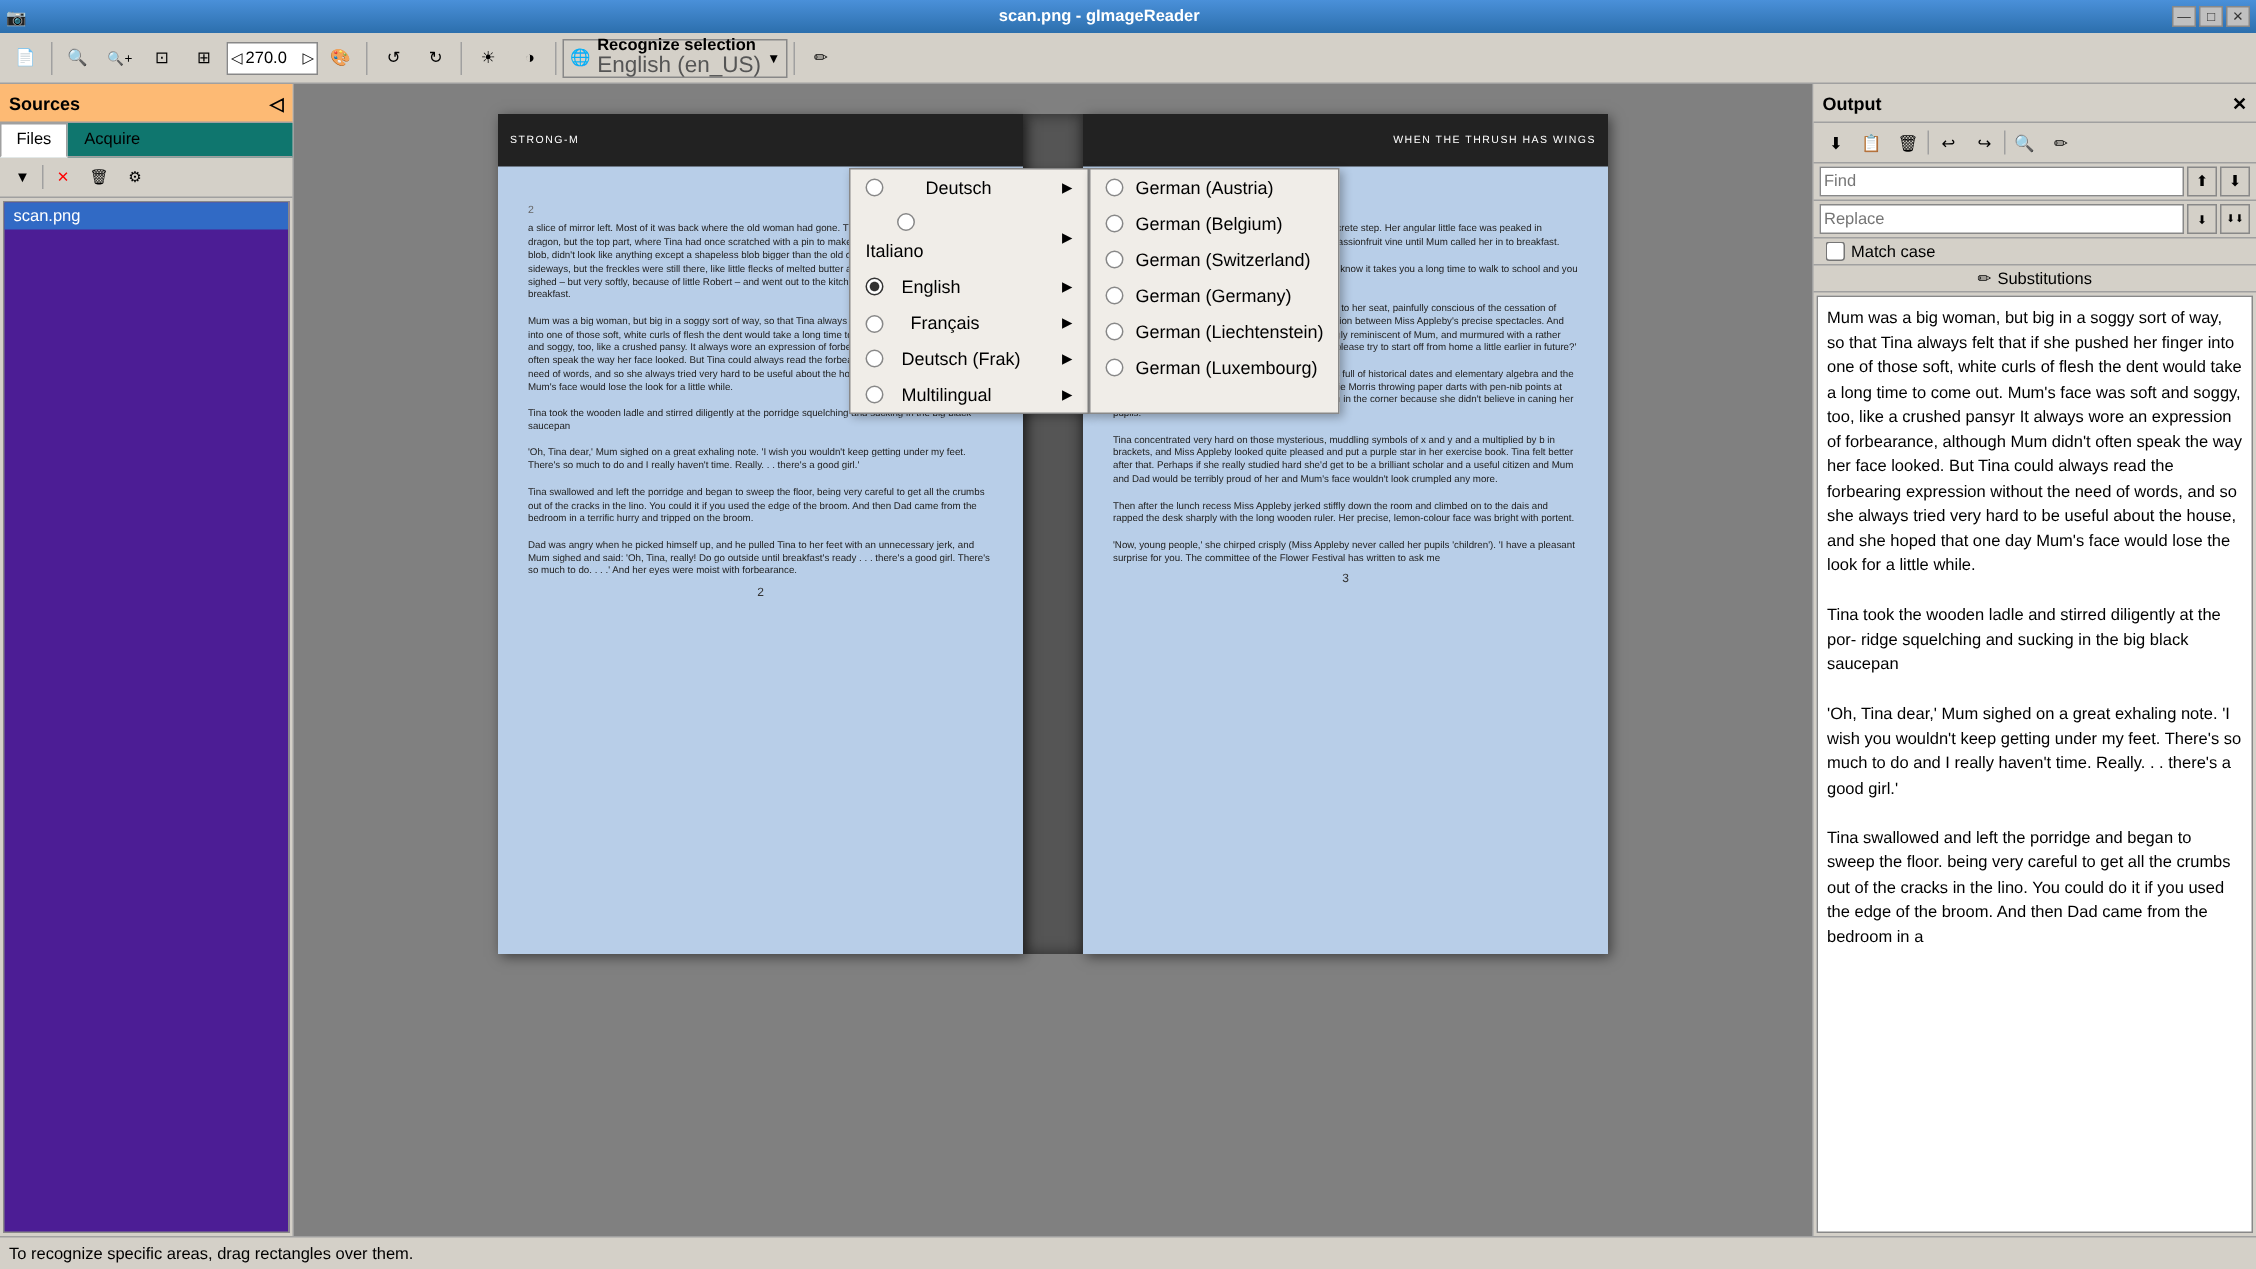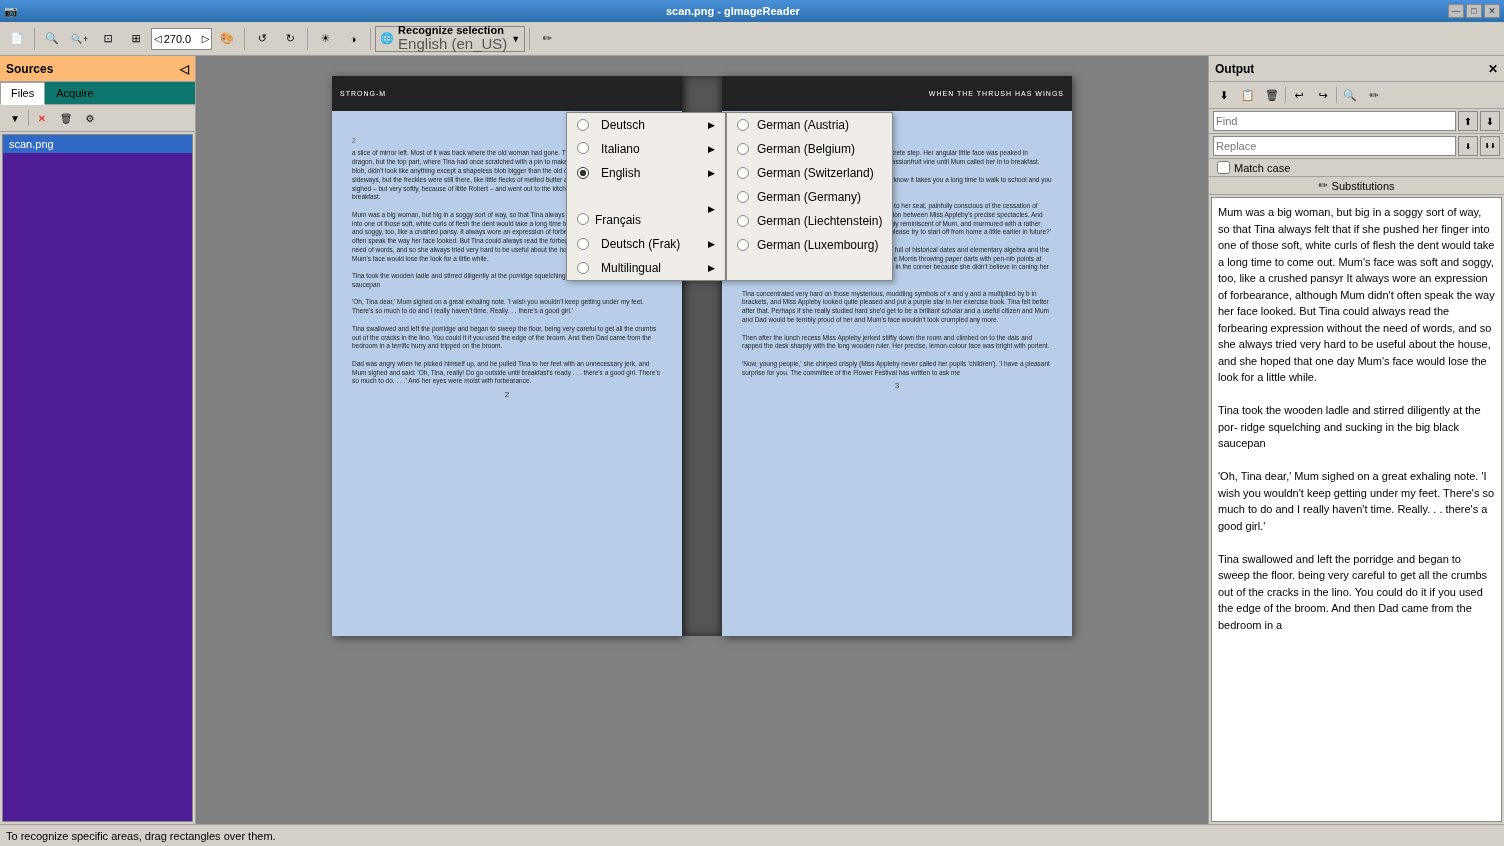--- a/index.html
+++ b/index.html
@@ -449,42 +449,42 @@
           <br>
           <p>'Now, young people,' she chirped crisply (Miss Appleby never called her pupils 'children'). 'I have a pleasant surprise for you. The committee of the Flower Festival has written to ask me</p>
         </div>
         <div class="page-num" style="margin-top:4px;">3</div>
       </div>
     </div>
 
     <div class="dropdown-container">
       <div class="dropdown-menu">
         <div class="dropdown-item">
-          <div style="display:flex;align-items:center;gap:6px;">
+          <div style="display:flex;align-items:center;gap:22px;">
             <span class="radio"></span>
             <span>Deutsch</span>
           </div>
           <span class="dropdown-arrow">▶</span>
         </div>
         <div class="dropdown-item">
-          <div style="display:flex;align-items:flex-start;gap:6px;">
+          <div style="display:flex;align-items:flex-end;gap:6px;flex-direction:column;">
             <span class="radio"></span>
             <span>Italiano</span>
           </div>
           <span class="dropdown-arrow">▶</span>
         </div>
         <div class="dropdown-item">
           <div style="display:flex;align-items:center;gap:6px;">
             <span class="radio checked" style="background:radial-gradient(circle, #333 40%, white 50%);border-color:#333;"></span>
             <span>English</span>
           </div>
           <span class="dropdown-arrow">▶</span>
         </div>
         <div class="dropdown-item">
-          <div style="display:flex;align-items:flex-start;gap:0;margin-top:23px;">
+          <div style="display:flex;align-items:flex-end;gap:12px;">
             <span class="radio"></span>
             <span>Français</span>
           </div>
           <span class="dropdown-arrow">▶</span>
         </div>
         <div class="dropdown-item">
           <div style="display:flex;align-items:center;gap:6px;">
             <span class="radio"></span>
             <span>Deutsch (Frak)</span>
           </div>

